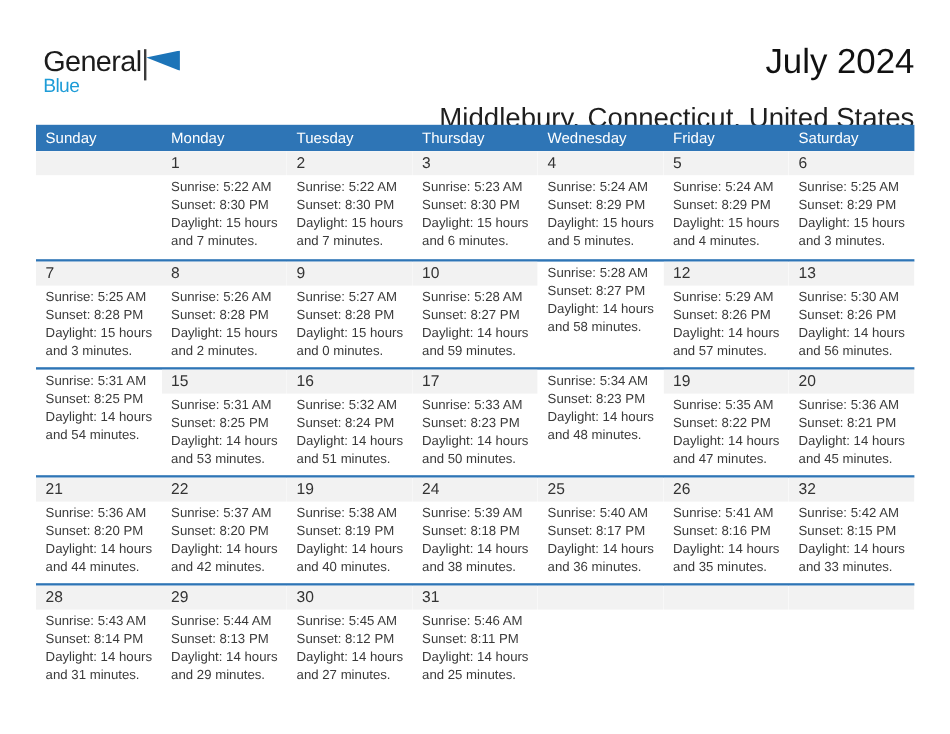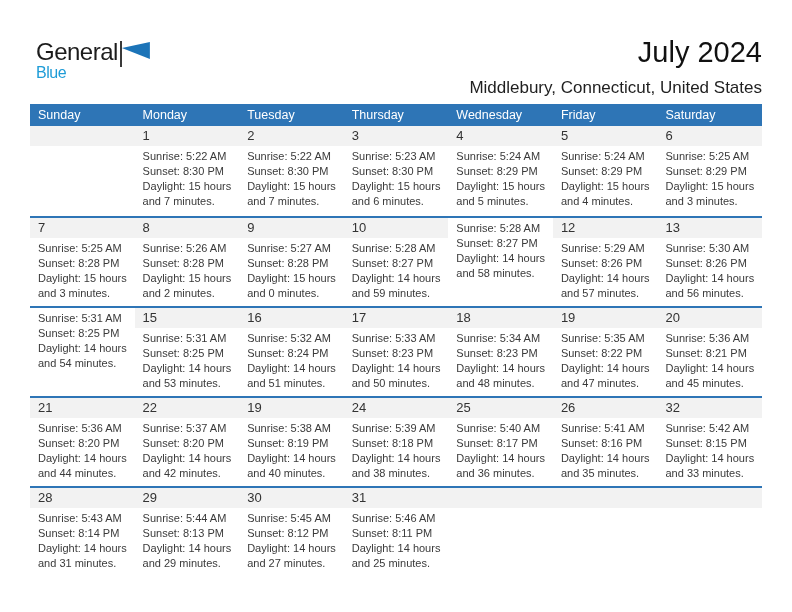--- a/index.html
+++ b/index.html
@@ -71,23 +71,23 @@
     position: absolute;
     top: 36px;
     right: 30px;
     font-size: 29px;
     line-height: 32px;
     color: #111111;
     text-align: right;
   }
   .page-subtitle {
     position: absolute;
-    top: 78px;
+    top: 88px;
     right: 30px;
-    font-size: 17px;
+    font-size: 23px;
     line-height: 20px;
     color: #1f1f1f;
     text-align: right;
   }
 
   
   .calendar {
     position: absolute;
     top: 104px;
     left: 30px;
@@ -282,21 +282,20 @@
             <div class="info-line">and 51 minutes.</div>
           </div>
           <div class="day-cell">
             <div class="day-num">17</div>
             <div class="info-line first">Sunrise: 5:33 AM</div>
             <div class="info-line">Sunset: 8:23 PM</div>
             <div class="info-line">Daylight: 14 hours</div>
             <div class="info-line">and 50 minutes.</div>
           </div>
           <div class="day-cell">
-            <div class="day-num">18</div>
             <div class="info-line first">Sunrise: 5:34 AM</div>
             <div class="info-line">Sunset: 8:23 PM</div>
             <div class="info-line">Daylight: 14 hours</div>
             <div class="info-line">and 48 minutes.</div>
           </div>
           <div class="day-cell">
             <div class="day-num">19</div>
             <div class="info-line first">Sunrise: 5:35 AM</div>
             <div class="info-line">Sunset: 8:22 PM</div>
             <div class="info-line">Daylight: 14 hours</div>

